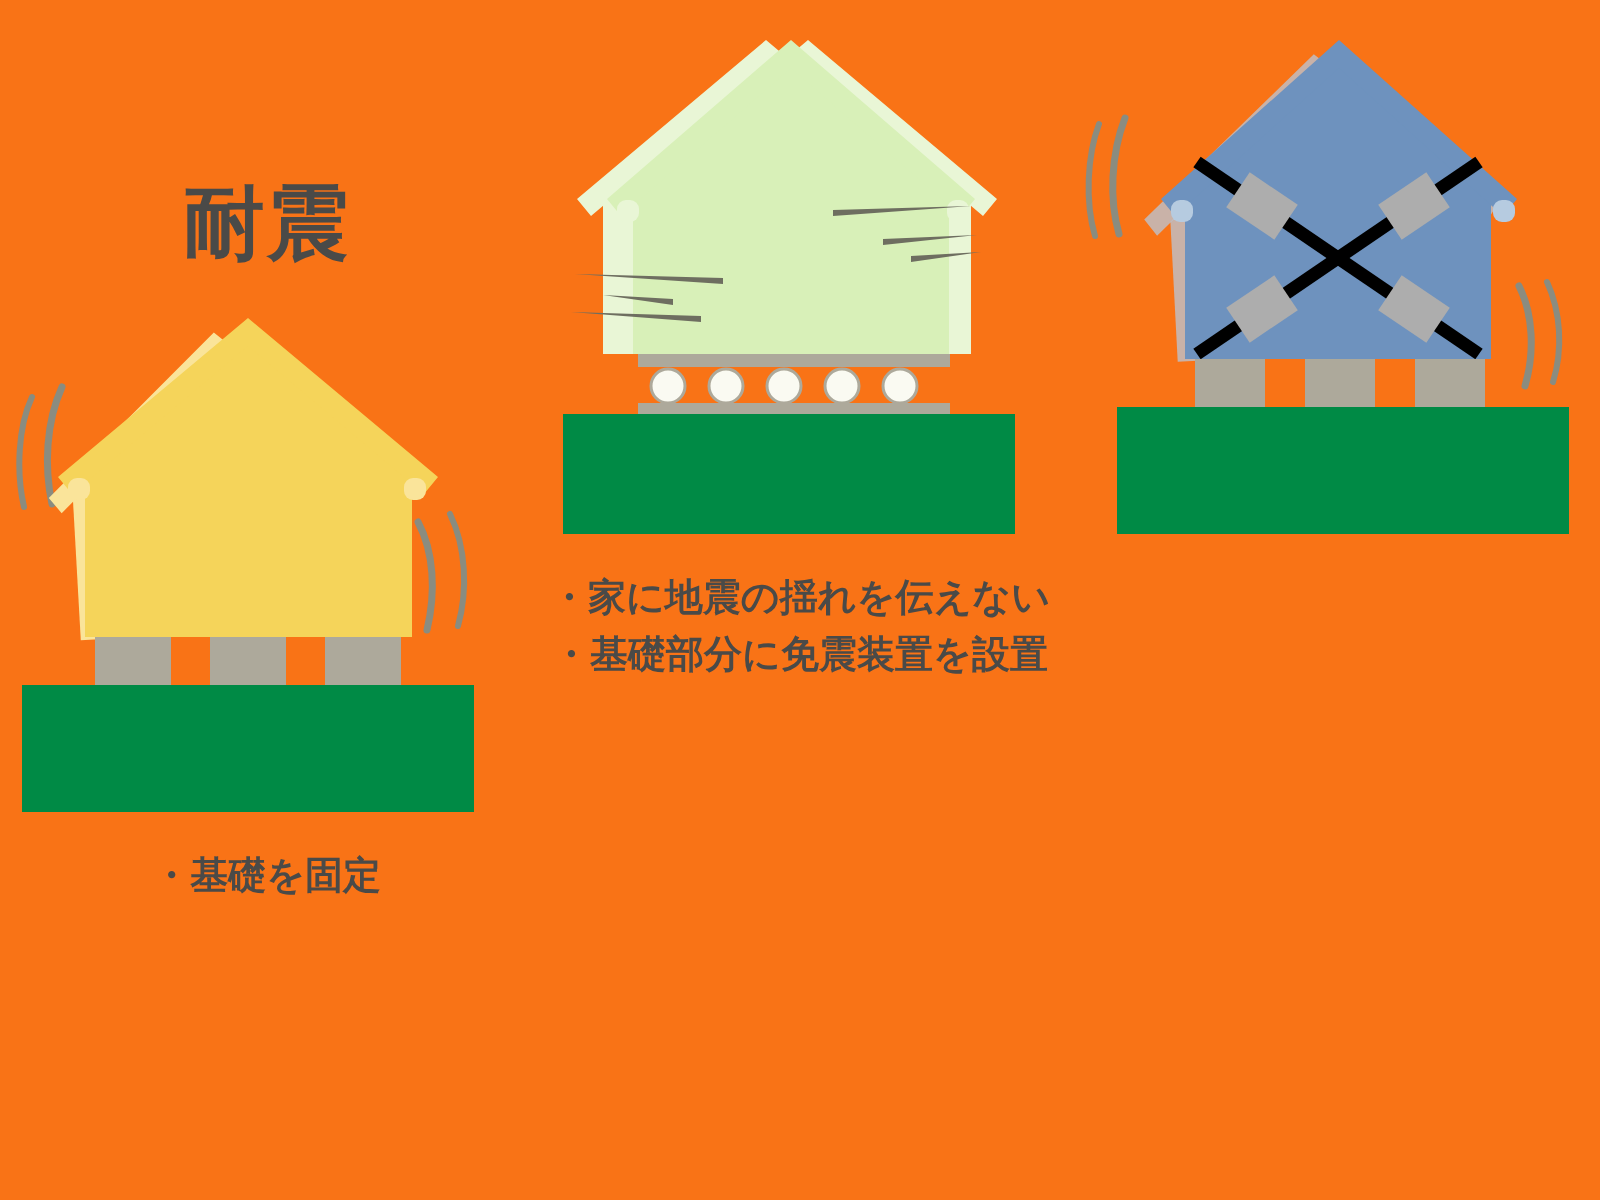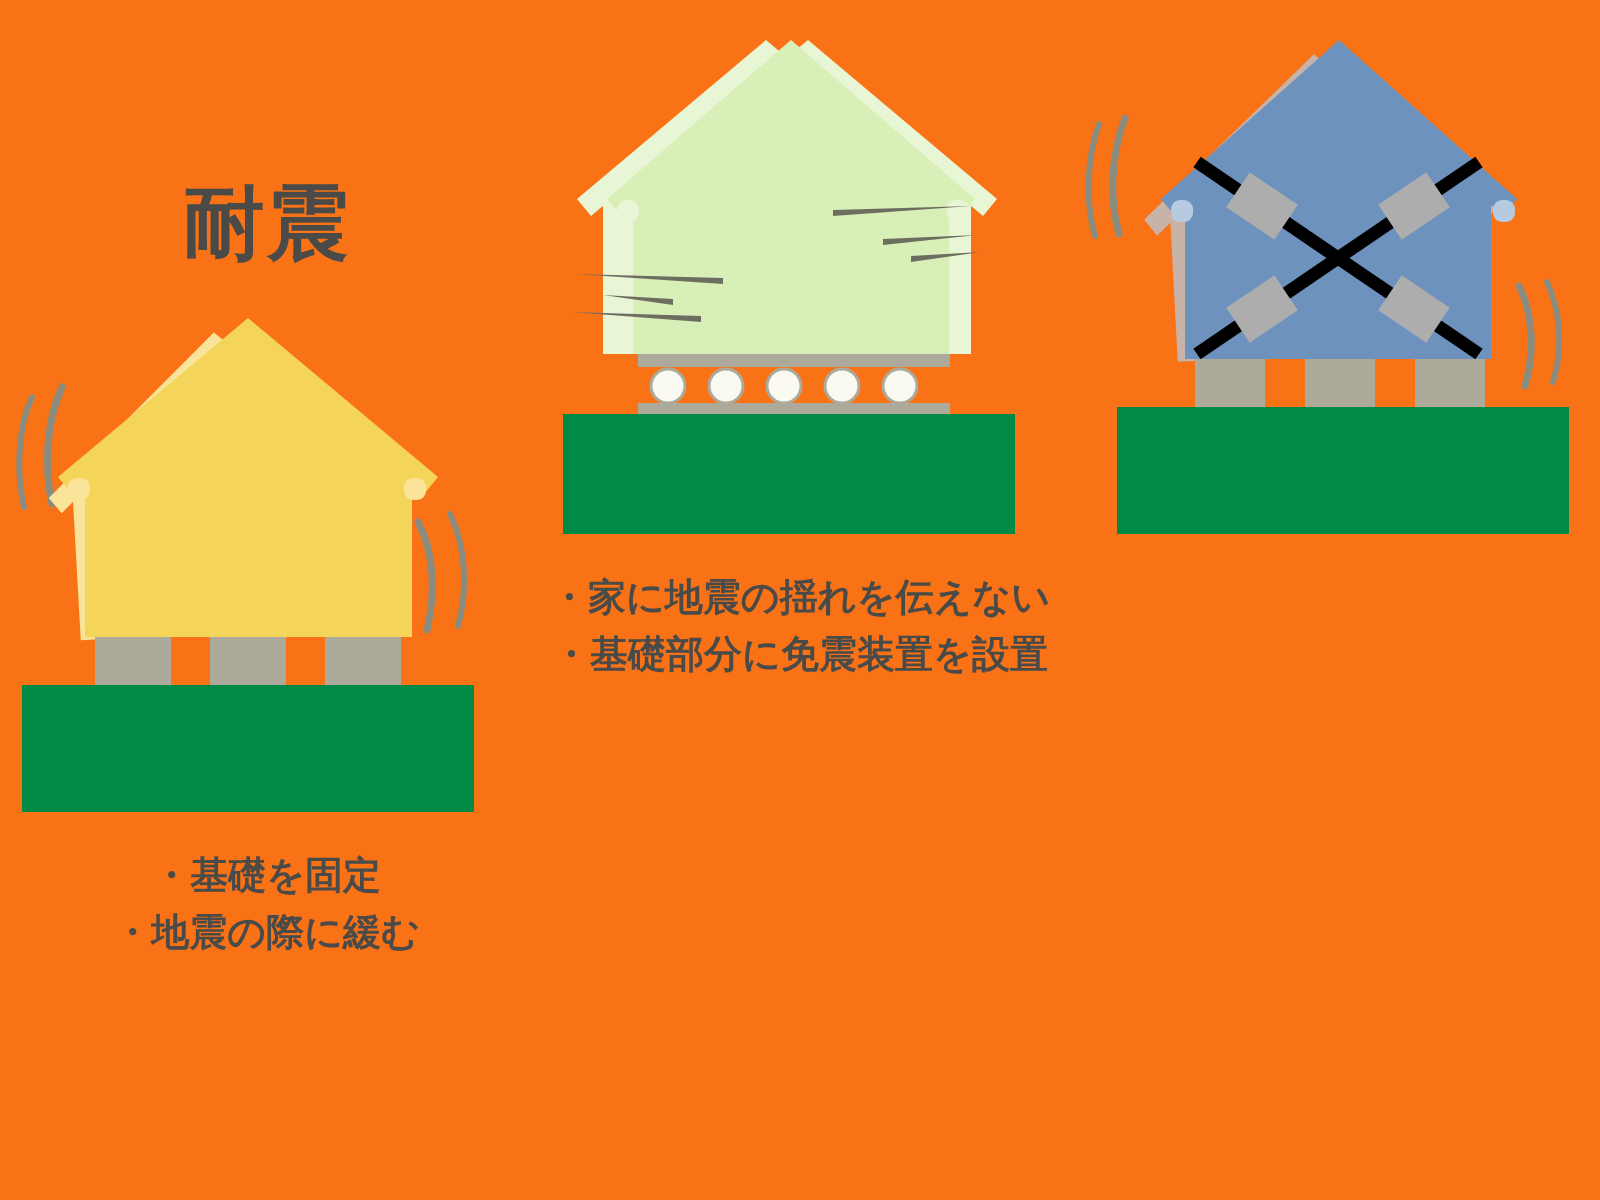--- a/index.html
+++ b/index.html
@@ -120,21 +120,20 @@
             <rect x="210" y="345" width="76" height="48" fill="#ADA99B"></rect>
             <rect x="325" y="345" width="76" height="48" fill="#ADA99B"></rect>
           </g>
 
           <rect x="22" y="393" width="452" height="128" fill="#008A45"></rect>
         </svg>
       </div>
 
       <div class="captions">
         <div class="caption-line">・基礎を固定</div>
-        <div class="caption-line">・地震の際に緩む</div>
       </div>
     </div>
 
     <div class="column">
 
 
       <div class="figure">
         <svg viewBox="0 0 533 520" xmlns="http://www.w3.org/2000/svg">
 
           <g transform="translate(-22,0)">

